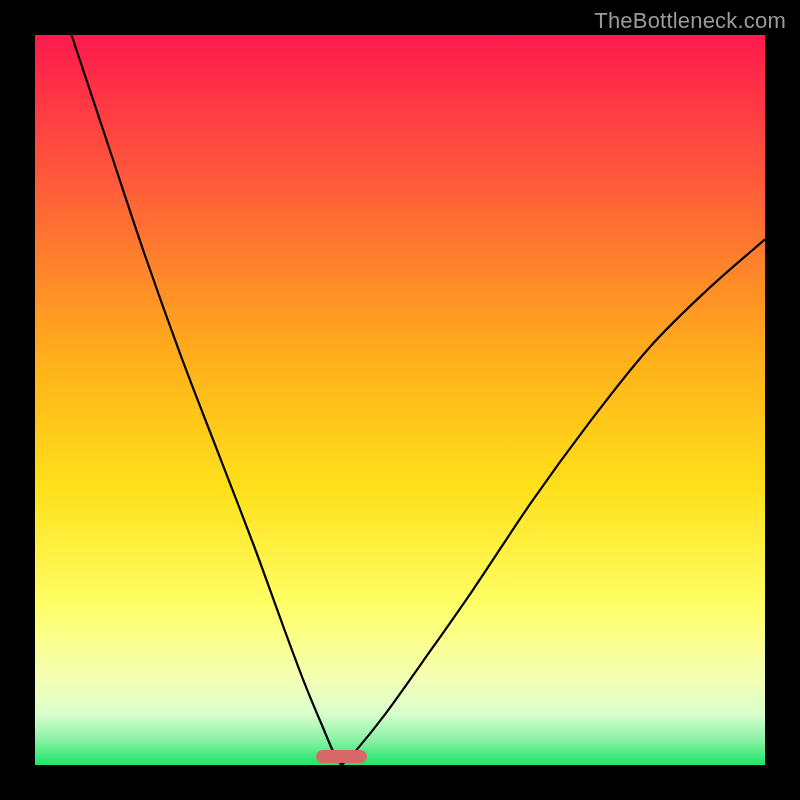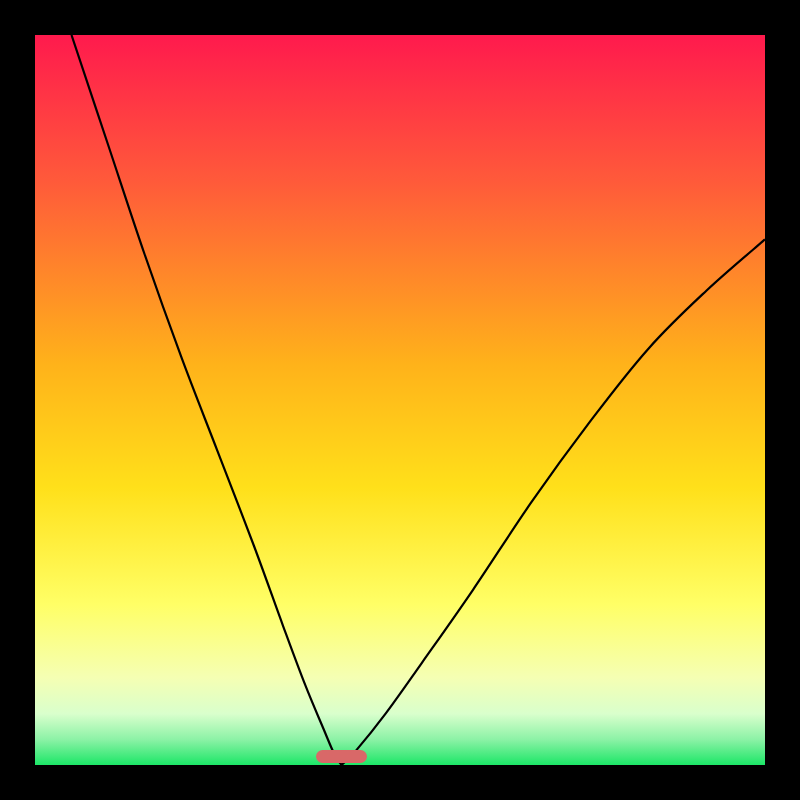--- a/index.html
+++ b/index.html
@@ -79,14 +79,15 @@
 
     <svg class="curves" viewBox="0 0 730 730" preserveAspectRatio="none">
       <path id="curve-left" fill="none" stroke="#000000" stroke-width="2.2" d="M 36.5 0 C 43.07 19.71, 59.86 70.08, 73.00 109.50 C 86.14 148.92, 96.36 180.89, 109.50 219.00 C 122.64 257.11, 132.86 285.72, 146.00 321.20 C 159.14 356.68, 169.36 381.94, 182.50 416.10 C 195.64 450.26, 207.17 479.46, 219.00 511.00 C 230.83 542.54, 239.00 566.33, 248.20 591.30 C 257.40 616.27, 262.87 631.30, 270.10 649.70 C 277.33 668.10, 283.09 681.02, 288.35 693.50 C 293.61 705.98, 296.01 712.48, 299.30 719.05 C 302.58 725.62, 305.29 728.03, 306.60 730.00"></path>
       <path id="curve-right" fill="none" stroke="#000000" stroke-width="2.2" d="M 306.59999999999997 730 C 309.23 727.37, 313.32 724.60, 321.20 715.40 C 329.08 706.20, 338.57 694.67, 350.40 678.90 C 362.23 663.13, 371.13 650.14, 386.90 627.80 C 402.67 605.46, 418.29 583.71, 438.00 554.80 C 457.71 525.89, 475.38 497.42, 496.40 467.20 C 517.42 436.98, 533.78 414.49, 554.80 386.90 C 575.82 359.31, 592.18 337.55, 613.20 313.90 C 634.22 290.25, 650.58 275.21, 671.60 255.50 C 692.62 235.79, 719.49 213.60, 730.00 204.40"></path>
     </svg>
 
     <div class="marker" id="notch-marker" style="left: 281.05px; top: 715.24px; width: 51.1px; background: rgb(217, 104, 104);"></div>
 
   </div>
 
+  <div class="watermark">TheBottleneck.com</div>
 
 </div>
 
 </body></html>

